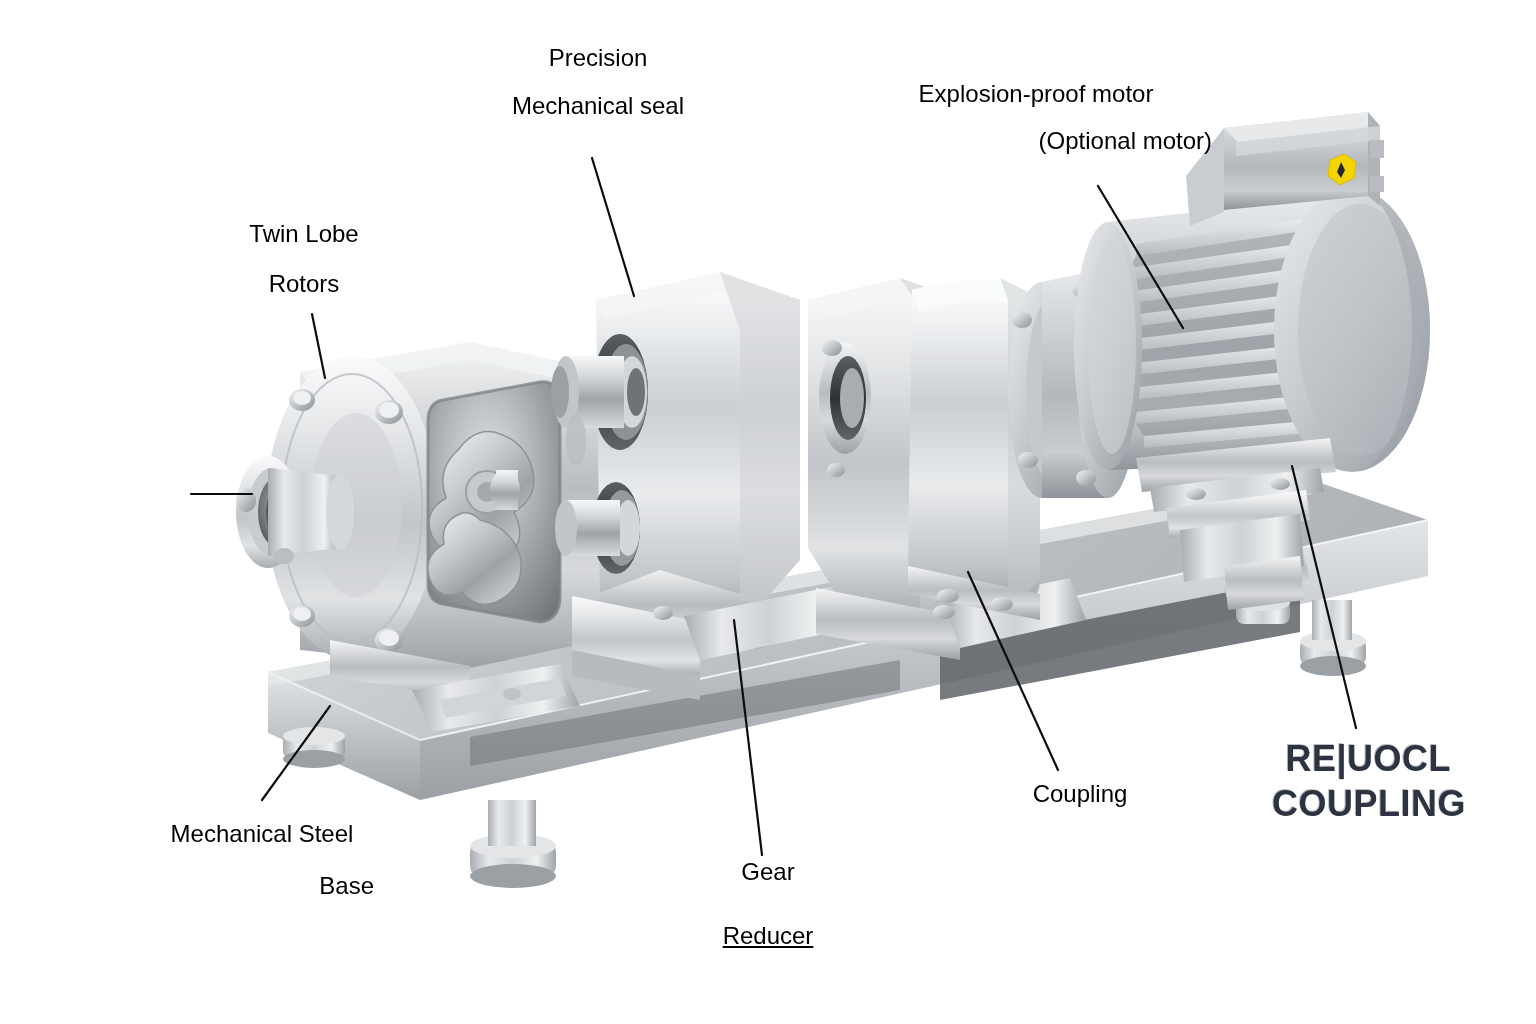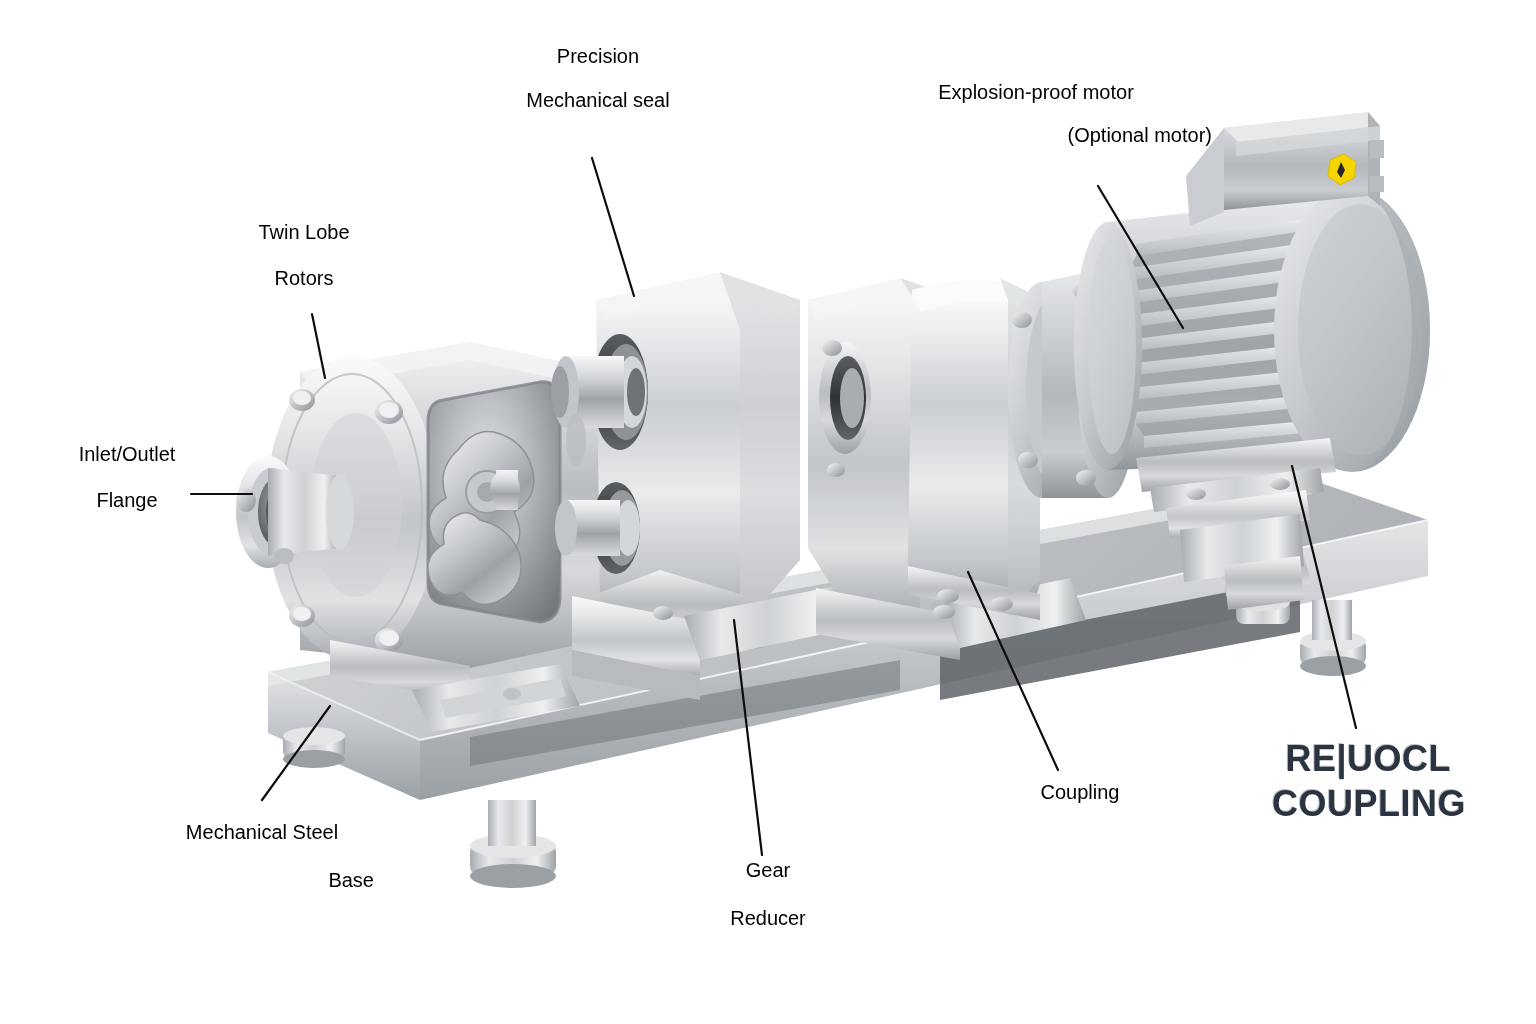--- a/index.html
+++ b/index.html
@@ -1,20 +1,20 @@
 <!DOCTYPE html>
 <html><head>
 <meta charset="utf-8">
 <style>
   html,body{margin:0;padding:0;background:#ffffff;}
   body{width:1536px;height:1024px;overflow:hidden;font-family:"Liberation Sans",sans-serif;}
   #stage{position:relative;width:1536px;height:1024px;background:#ffffff;}
   #art{position:absolute;left:0;top:0;width:1536px;height:1024px;}
   .callout{position:absolute;color:#000;font-family:"Liberation Sans",sans-serif;
-           font-weight:400;font-size:20px;line-height:1.0;white-space:nowrap;}
+           font-weight:400;font-size:24px;line-height:1.0;white-space:nowrap;}
   .callout .ln{display:block;}
   .c-center{text-align:center;}
   #brand{position:absolute;color:#2b3440;font-family:"Liberation Sans",sans-serif;
          font-size:36px;font-weight:700;letter-spacing:.5px;line-height:1.25;text-align:center;
          text-shadow:1px 1px 0 rgba(255,255,255,.85), -1px -1px 0 rgba(60,70,85,.35);}
   .lead{stroke:#0d0d0d;stroke-width:2.2;fill:none;stroke-linecap:round;}
 </style>
 </head>
 <body>
 
@@ -372,33 +372,29 @@
   <div class="callout c-center" style="left:860px; top:82px; width:352px;">
     <span class="ln">Explosion-proof motor</span>
     <span class="ln" style="margin-top:23px;text-align:right;">(Optional motor)</span>
   </div>
 
   <div class="callout c-center" style="left:204px; top:222px; width:200px;">
     <span class="ln">Twin Lobe</span>
     <span class="ln" style="margin-top:26px;">Rotors</span>
   </div>
 
-  <div class="callout c-center" style="left:32px; top:444px; width:190px;">
-    <span class="ln">Inlet/Outlet</span>
-    <span class="ln" style="margin-top:26px;">Flange</span>
-  </div>
 
   <div class="callout c-center" style="left:150px; top:822px; width:224px;">
     <span class="ln">Mechanical Steel</span>
     <span class="ln" style="margin-top:28px;text-align:right;">Base</span>
   </div>
 
   <div class="callout c-center" style="left:690px; top:860px; width:156px;">
     <span class="ln">Gear</span>
-    <span class="ln" style="margin-top:28px;">Reducer</span>
+    <span class="ln" style="margin-top:40px;text-decoration:underline;">Reducer</span>
   </div>
 
   <div class="callout c-center" style="left:1000px; top:782px; width:160px;">
     <span class="ln">Coupling</span>
   </div>
 
   <div id="brand" style="left:1272px; top:736px; width:192px;">
     <span class="ln">RE|UOCL</span>
     <span class="ln">COUPLING</span>
   </div>

